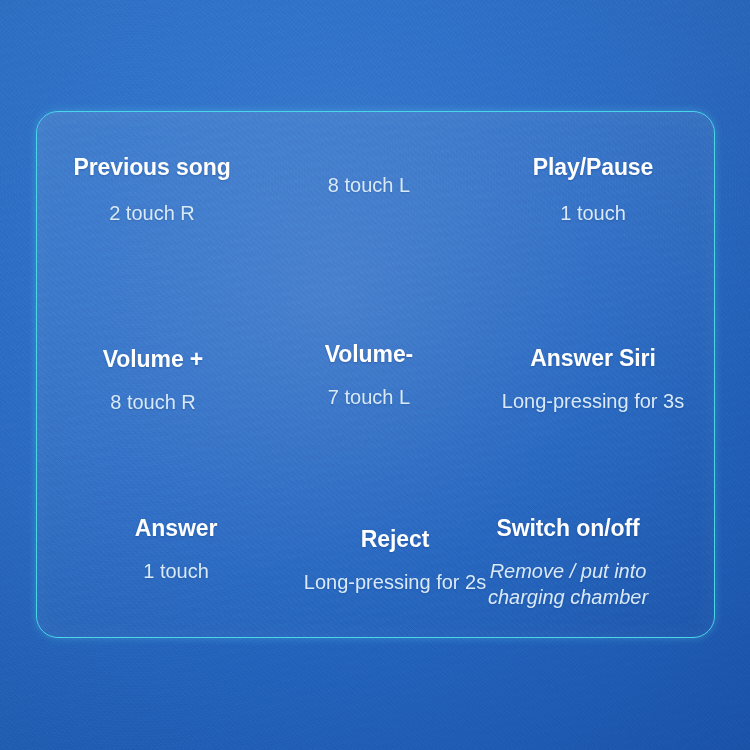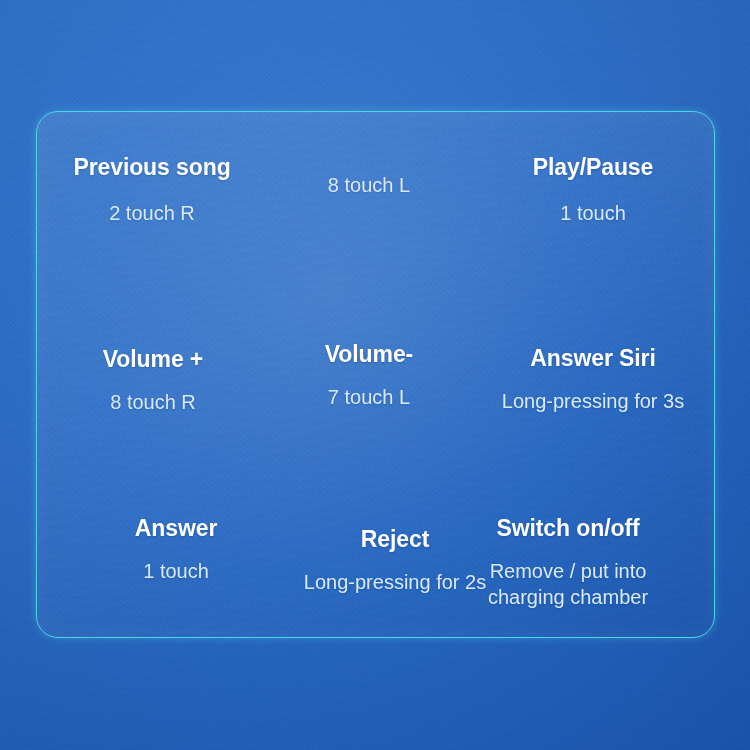--- a/index.html
+++ b/index.html
@@ -122,21 +122,21 @@
     letter-spacing: -.1px;
     text-shadow: 0 1px 2px rgba(10, 50, 100, .30);
   }
   .cell-sub {
     font-size: 20px;
     line-height: 26px;
     color: #d9e9f7;
     font-weight: normal;
     text-shadow: 0 1px 2px rgba(10, 50, 100, .22);
   }
-  .cell-sub.two-line { white-space: normal; }
+  .cell-sub.two-line { white-space: normal; font-style: italic; }
   .gap-a { height: 19px; }
   .gap-b { height: 16px; }
 </style>
 </head>
 <body>
 
 <div id="screen">
 
   <div id="bg-texture"></div>
   <div id="bg-vignette"></div>

